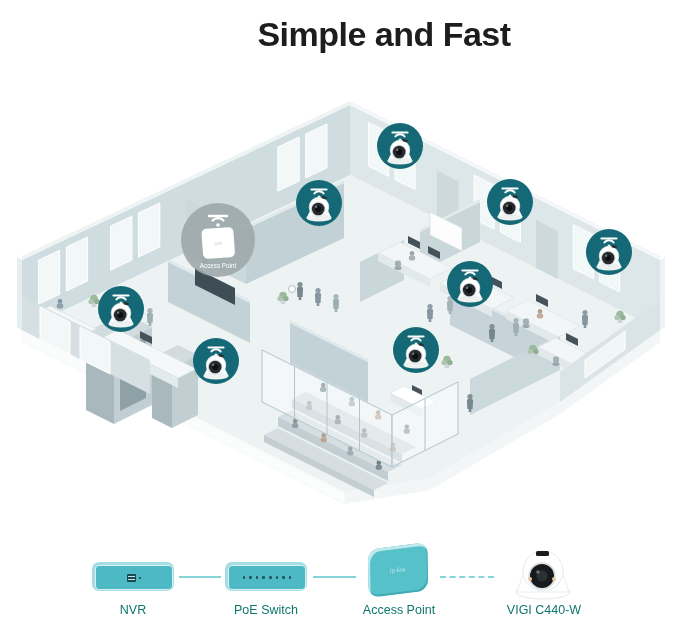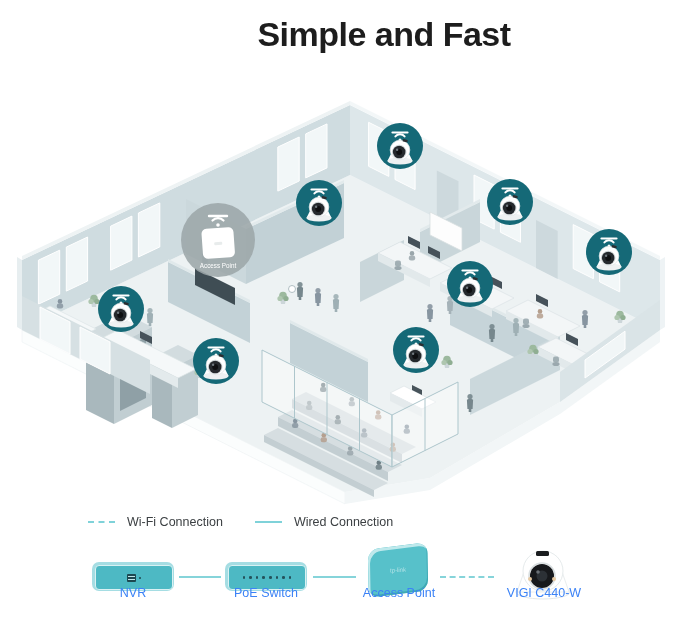--- a/index.html
+++ b/index.html
@@ -33,21 +33,21 @@
   .connector{position:absolute;top:576px;height:0;border-top:2px solid #86d4da;}
   .connector.c1{left:179px;width:42px;}
   .connector.c2{left:313px;width:43px;}
   .connector.c3{left:440px;width:54px;border-top-style:dashed;}
   .ap-device{position:absolute;left:368px;top:546px;width:60px;height:48px;background:#57c1ca;
              border-radius:11px;transform:rotate(-7deg) skewX(-6deg);
              box-shadow:2px 3px 0 #bfe9ec inset, -1px -2px 0 #3fa9b4 inset;
              display:flex;align-items:center;justify-content:center;}
   .ap-logo{font-size:6px;color:rgba(255,255,255,.55);transform:rotate(3deg);}
   .legend-camera{position:absolute;left:505px;top:543px;}
-  .dev-label{position:absolute;top:586px;font-size:12.5px;color:#3b82f6;text-align:center;}
+  .dev-label{position:absolute;top:603px;font-size:12.5px;color:#0f766e;text-align:center;}
   .lbl-nvr{left:93px;width:80px;}
   .lbl-poe{left:226px;width:80px;text-align:center;}
   .lbl-ap{left:359px;width:80px;}
   .lbl-cam{left:498px;width:92px;text-align:center;}
 </style>
 </head>
 <body>
 
 <div class="page">
 
@@ -277,30 +277,20 @@
       <use href="#cam-badge" x="319" y="203"></use>
       <use href="#cam-badge" x="510" y="202"></use>
       <use href="#cam-badge" x="609" y="252"></use>
       <use href="#cam-badge" x="470" y="284"></use>
       <use href="#cam-badge" x="121" y="309"></use>
       <use href="#cam-badge" x="216" y="361"></use>
       <use href="#cam-badge" x="416" y="350"></use>
     </g>
   </svg>
 
-  <div class="legend">
-    <div class="legend-item">
-      <span class="line-sample dashed"></span>
-      <span>Wi-Fi Connection</span>
-    </div>
-    <div class="legend-item">
-      <span class="line-sample"></span>
-      <span>Wired Connection</span>
-    </div>
-  </div>
 
   <div class="dev-box nvr-box">
     <div class="dev-box-inner">
       <span class="nvr-icon"></span>
       <span class="nvr-dot"></span>
     </div>
   </div>
   <div class="connector c1"></div>
   <div class="dev-box poe-box">
     <div class="dev-box-inner">

